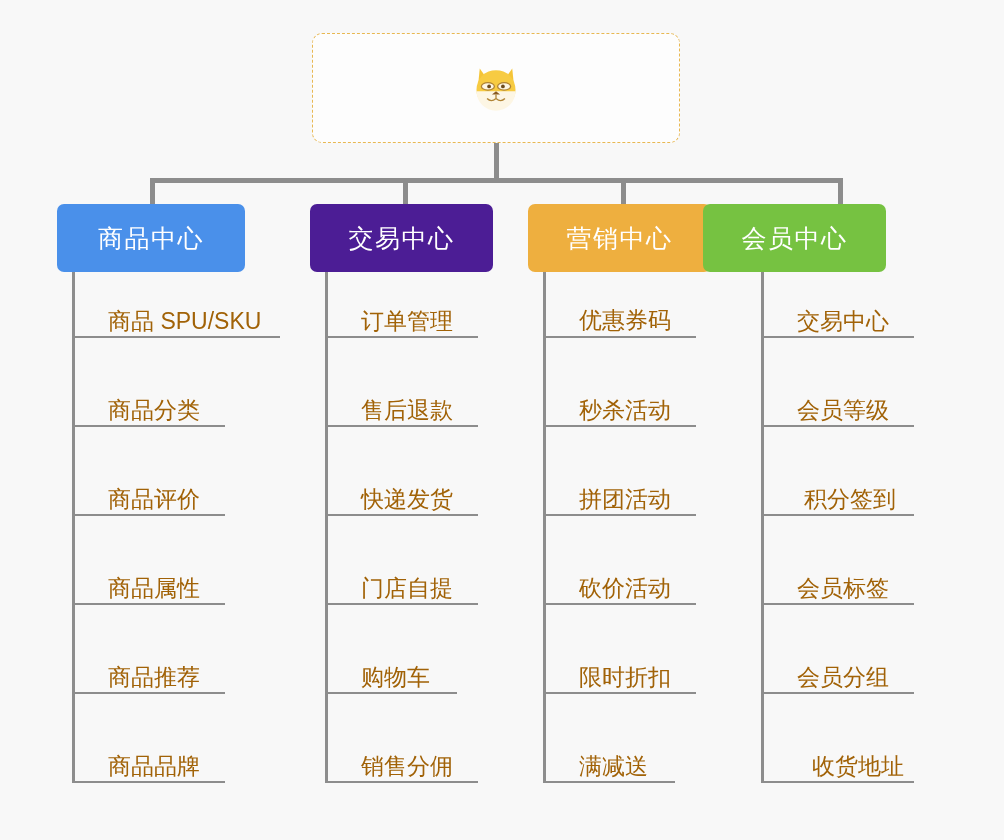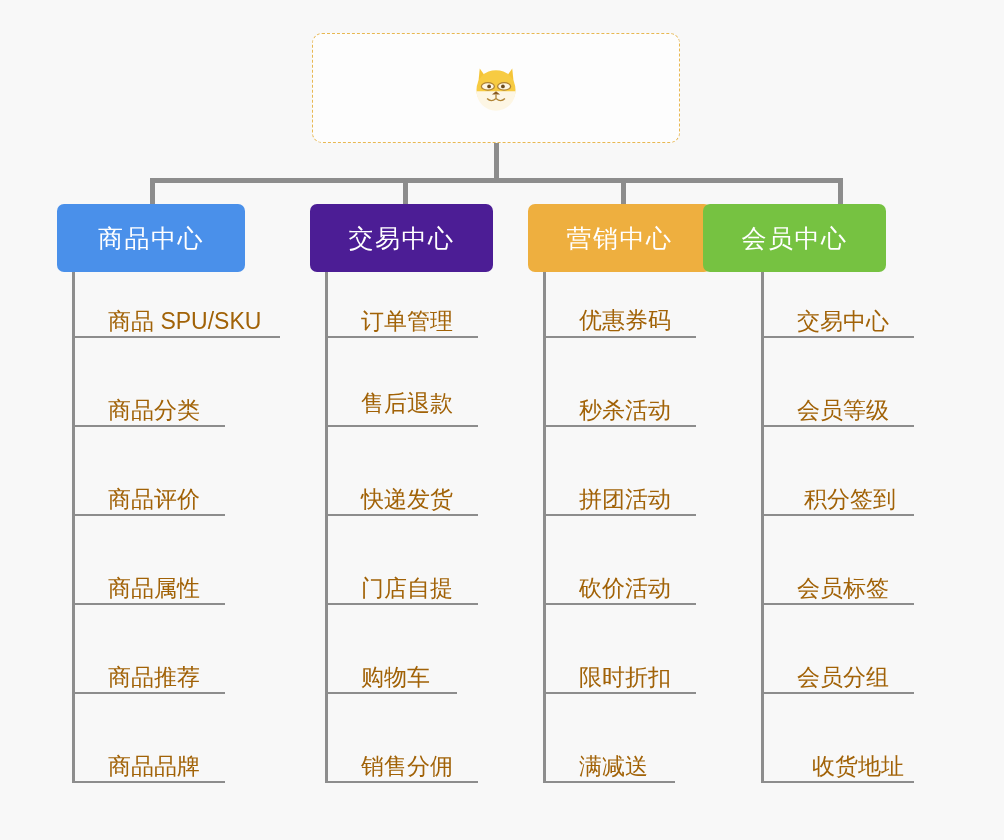--- a/index.html
+++ b/index.html
@@ -143,21 +143,21 @@
       </div>
       <div class="conn conn-drop" style="left: 403px;"></div>
       <div class="cat-box" style="left: 310px; width: 183px; background: #4c1d95;">
         <span class="cat-label">交易中心</span>
       </div>
       <div class="leaf-col" style="left: 325px;">
         <div class="leaf-spine" style="height: 511px;"></div>
         <div class="leaf-item" style="top: 22px; width: 150px;">
           <span class="leaf-label">订单管理</span>
         </div>
-        <div class="leaf-item" style="top: 111px; width: 150px; align-items: center;">
+        <div class="leaf-item" style="top: 111px; width: 150px;">
           <span class="leaf-label">售后退款</span>
         </div>
         <div class="leaf-item" style="top: 200px; width: 150px;">
           <span class="leaf-label">快递发货</span>
         </div>
         <div class="leaf-item" style="top: 289px; width: 150px;">
           <span class="leaf-label">门店自提</span>
         </div>
         <div class="leaf-item" style="top: 378px; width: 129px;">
           <span class="leaf-label">购物车</span>

